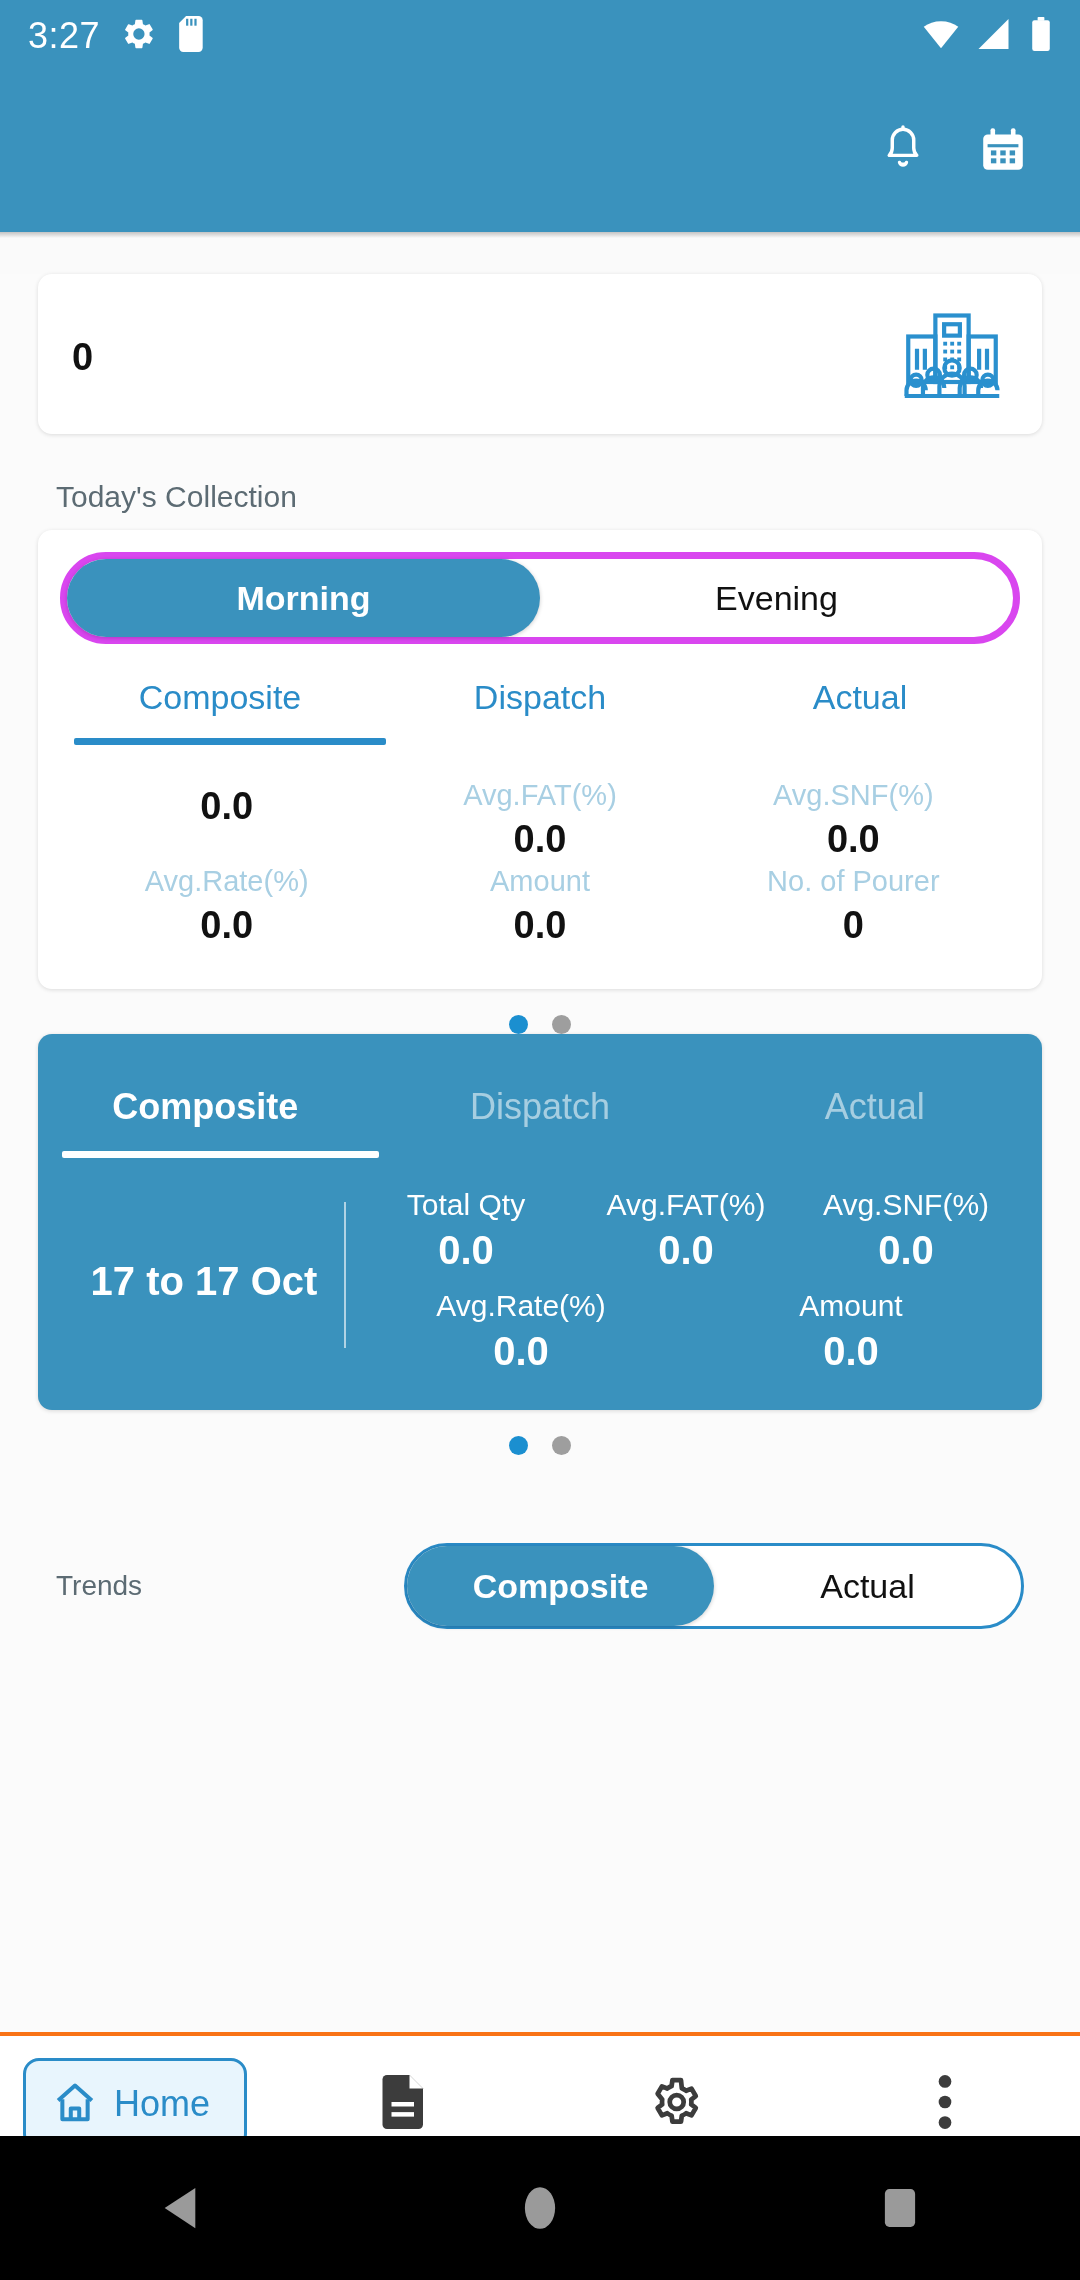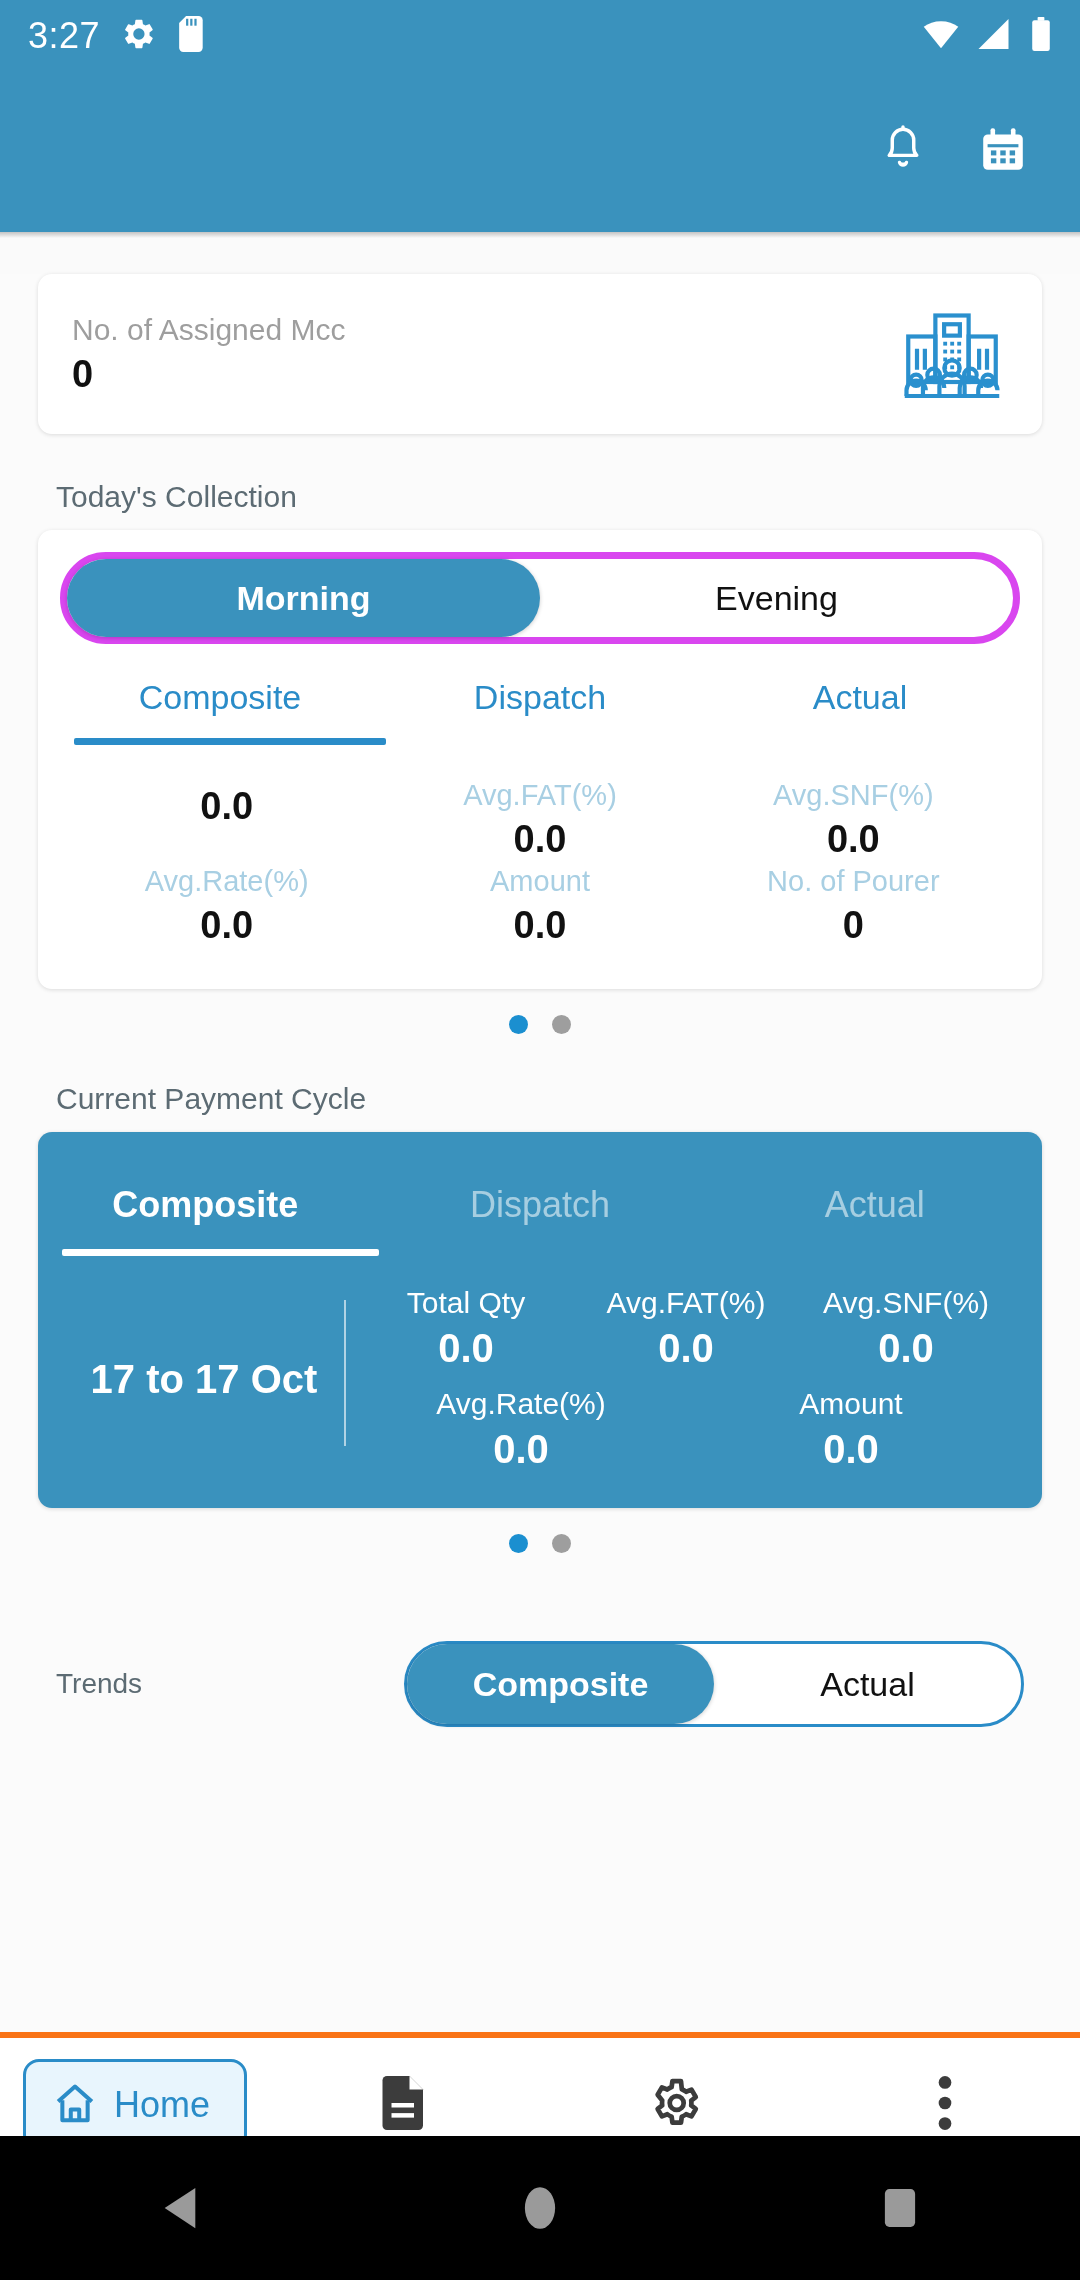--- a/index.html
+++ b/index.html
@@ -141,21 +141,21 @@
   .trends-seg{
     margin-left:auto; width:620px; height:86px;
     border:3px solid #2a8cc8; border-radius:52px; display:flex; background:#fff;
   }
   .trends-seg .seg-opt{ font-size:34px; }
 
   
   .bottomnav{
     position:absolute; left:0; bottom:0; width:1080px; height:140px;
     background:#fff; display:flex; align-items:center;
-    border-top:6px solid #f97316;
+    border-top:4px solid #f97316;
   }
   .bn-item{
     flex:1; display:flex; align-items:center; justify-content:center;
     cursor:pointer; height:100%;
   }
   .bn-home{
     display:flex; align-items:center; gap:16px;
     border:3px solid #2a8cc8; background:#e8f5fd;
     border-radius:16px; padding:18px 34px 18px 26px;
   }
@@ -236,21 +236,20 @@
         </svg>
       </span>
     </div>
   </div>
   <div class="appbar-shadow"></div>
 
   <div class="content">
 
     <div class="card mcc-card">
       <div class="mcc-text">
-        <div class="mcc-label">No. of Assigned Mcc</div>
         <div class="mcc-value">0</div>
       </div>
       <span class="mcc-icon">
         <svg width="112" height="112" viewBox="0 0 64 64" fill="none" stroke="#2a90ce" stroke-width="2.4">
           <rect x="22.5" y="10" width="19" height="38"></rect>
           <rect x="7" y="22" width="15.5" height="26"></rect>
           <rect x="41.5" y="22" width="15.5" height="26"></rect>
           <rect x="27.5" y="15" width="9" height="6.5"></rect>
           <g fill="#2a90ce" stroke="none">
             <rect x="27" y="25" width="2.2" height="2.2"></rect>
@@ -326,21 +325,20 @@
           </div>
         </div>
       </div>
     </div>
 
     <div class="dots">
       <div class="dot active"></div>
       <div class="dot"></div>
     </div>
 
-    <div class="section-title" style="margin-top:48px">Current Payment Cycle</div>
 
     <div class="pay-card">
       <div class="pay-tabs">
         <div class="pay-tab active">Composite</div>
         <div class="pay-tab">Dispatch</div>
         <div class="pay-tab">Actual</div>
         <div class="pay-underline"></div>
       </div>
       <div class="pay-body">
         <div class="pay-date">17 to 17 Oct</div>

